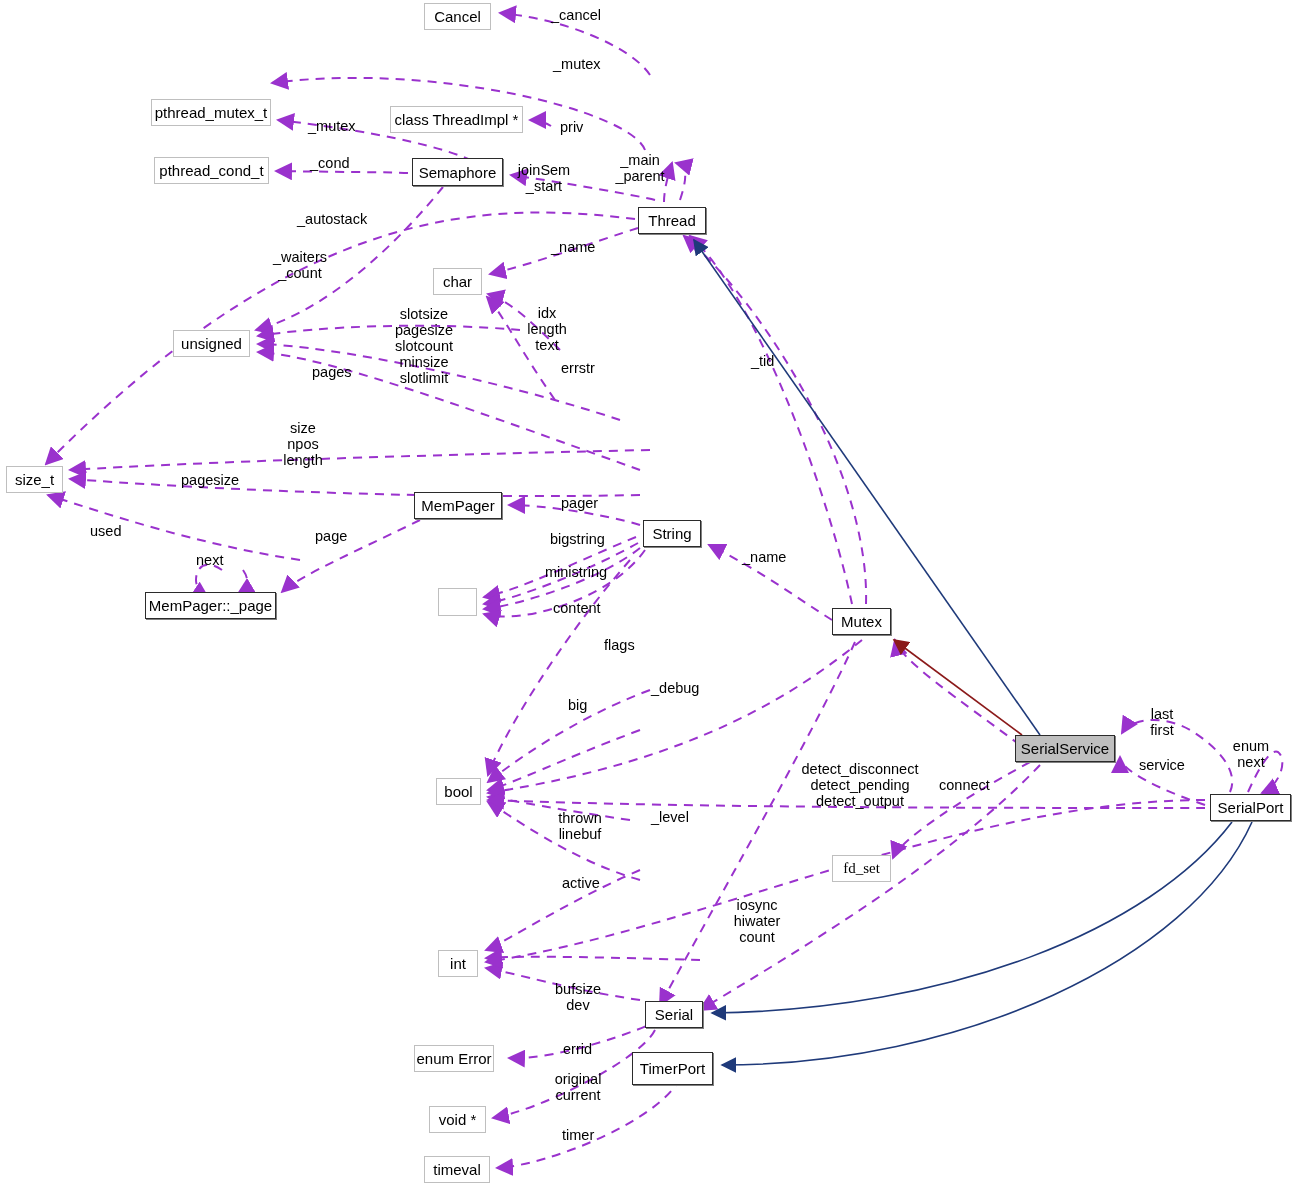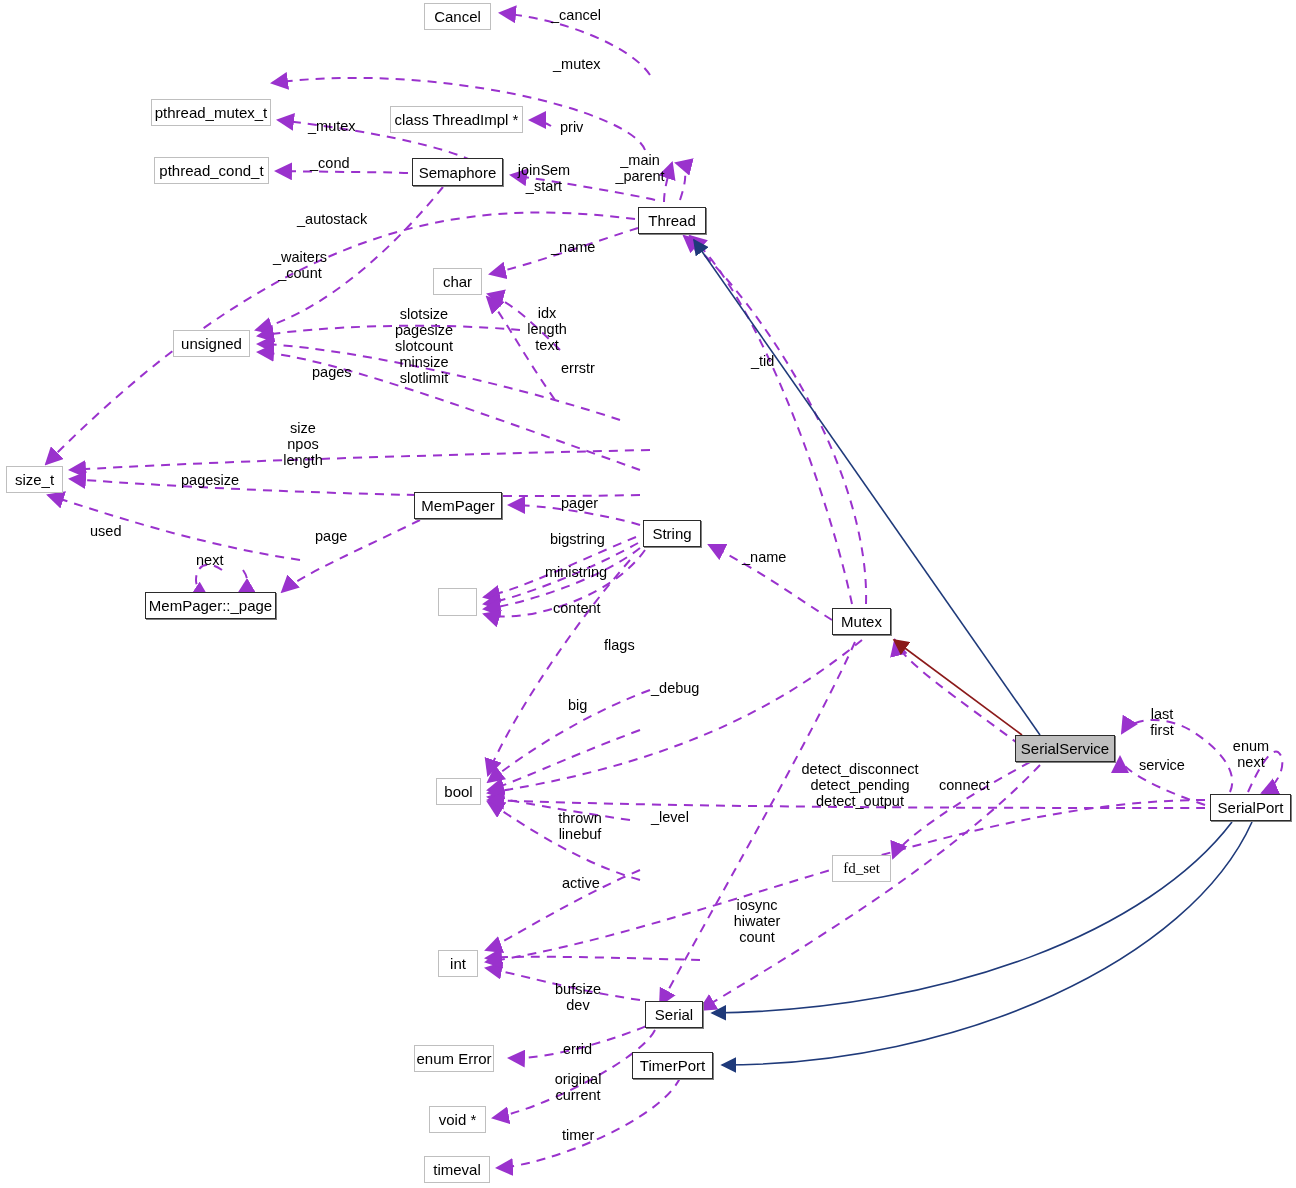--- a/index.html
+++ b/index.html
@@ -166,21 +166,21 @@
       </div>
       <div class="node type" style="left: 438px; top: 950px; width: 40px; height: 27px;">
         <span>int</span>
       </div>
       <div class="node cls" style="left: 645px; top: 1001px; width: 58px; height: 27px;">
         <span>Serial</span>
       </div>
       <div class="node type" style="left: 414px; top: 1045px; width: 80px; height: 27px;">
         <span>enum Error</span>
       </div>
-      <div class="node cls" style="left: 632px; top: 1052px; width: 81px; height: 27px;">
+      <div class="node cls" style="left: 632px; top: 1052px; width: 81px; height: 33px;">
         <span>TimerPort</span>
       </div>
       <div class="node type" style="left: 429px; top: 1106px; width: 57px; height: 27px;">
         <span>void *</span>
       </div>
       <div class="node type" style="left: 424px; top: 1156px; width: 66px; height: 27px;">
         <span>timeval</span>
       </div>
     </div>
   <div id="labels">

